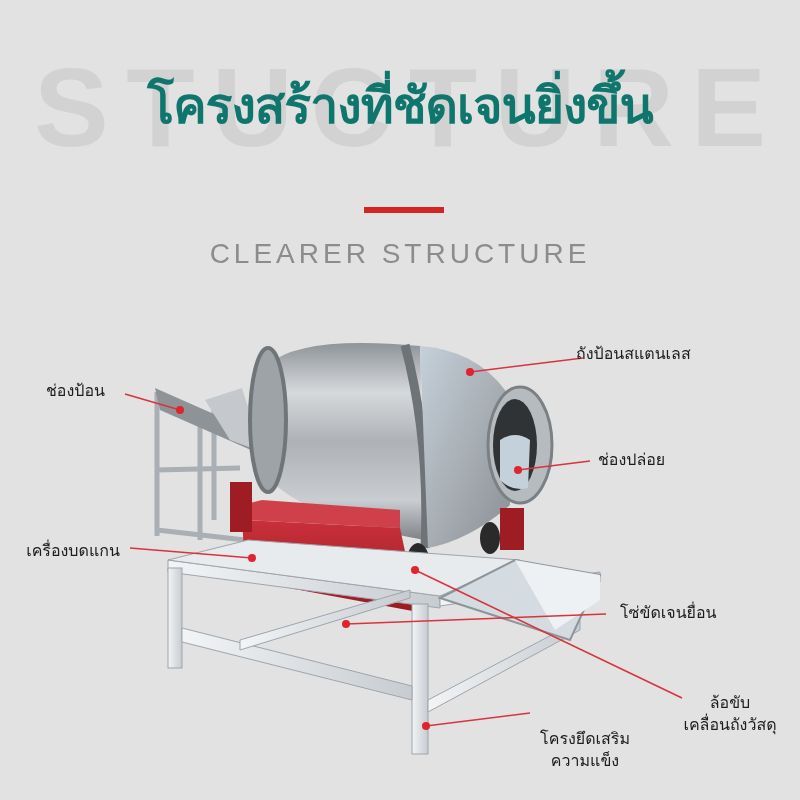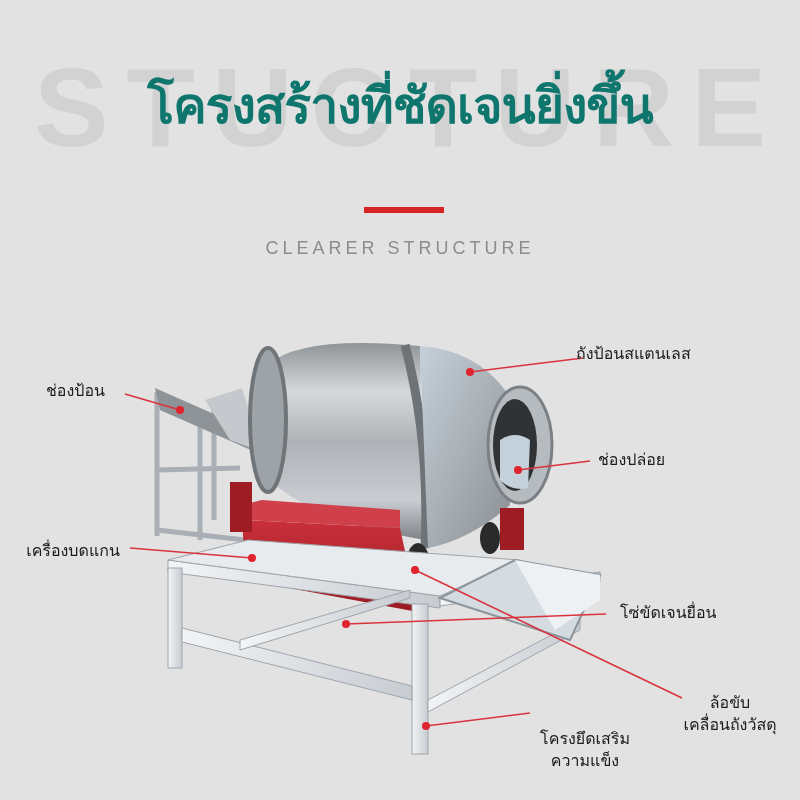--- a/index.html
+++ b/index.html
@@ -18,21 +18,21 @@
   .title {
     position: absolute; top: 66px; left: 0; width: 800px; text-align: center;
     font-family: "DejaVu Sans", sans-serif; font-weight: bold;
     font-size: 50px; line-height: 80px; color: #0f766e; letter-spacing: -1px;
   }
   .red-bar {
     position: absolute; left: 364px; top: 207px; width: 80px; height: 6px; background: #d42424;
   }
   .subtitle {
     position: absolute; top: 238px; left: 0; width: 800px; text-align: center;
-    font-family: "Liberation Sans", sans-serif; font-size: 18px; color: #8c8c8c; letter-spacing: 4px;
+    font-family: "Liberation Sans", sans-serif; font-size: 28px; color: #8c8c8c; letter-spacing: 4px;
   }
   .machine { position: absolute; left: 0; top: 0; width: 800px; height: 800px; }
   .label {
     position: absolute; font-family: "DejaVu Sans", sans-serif; font-size: 16px;
     color: #1c1c1c; line-height: 22px; white-space: nowrap;
   }
   .label.center { text-align: center; }
 </style>
 </head>
 <body>

